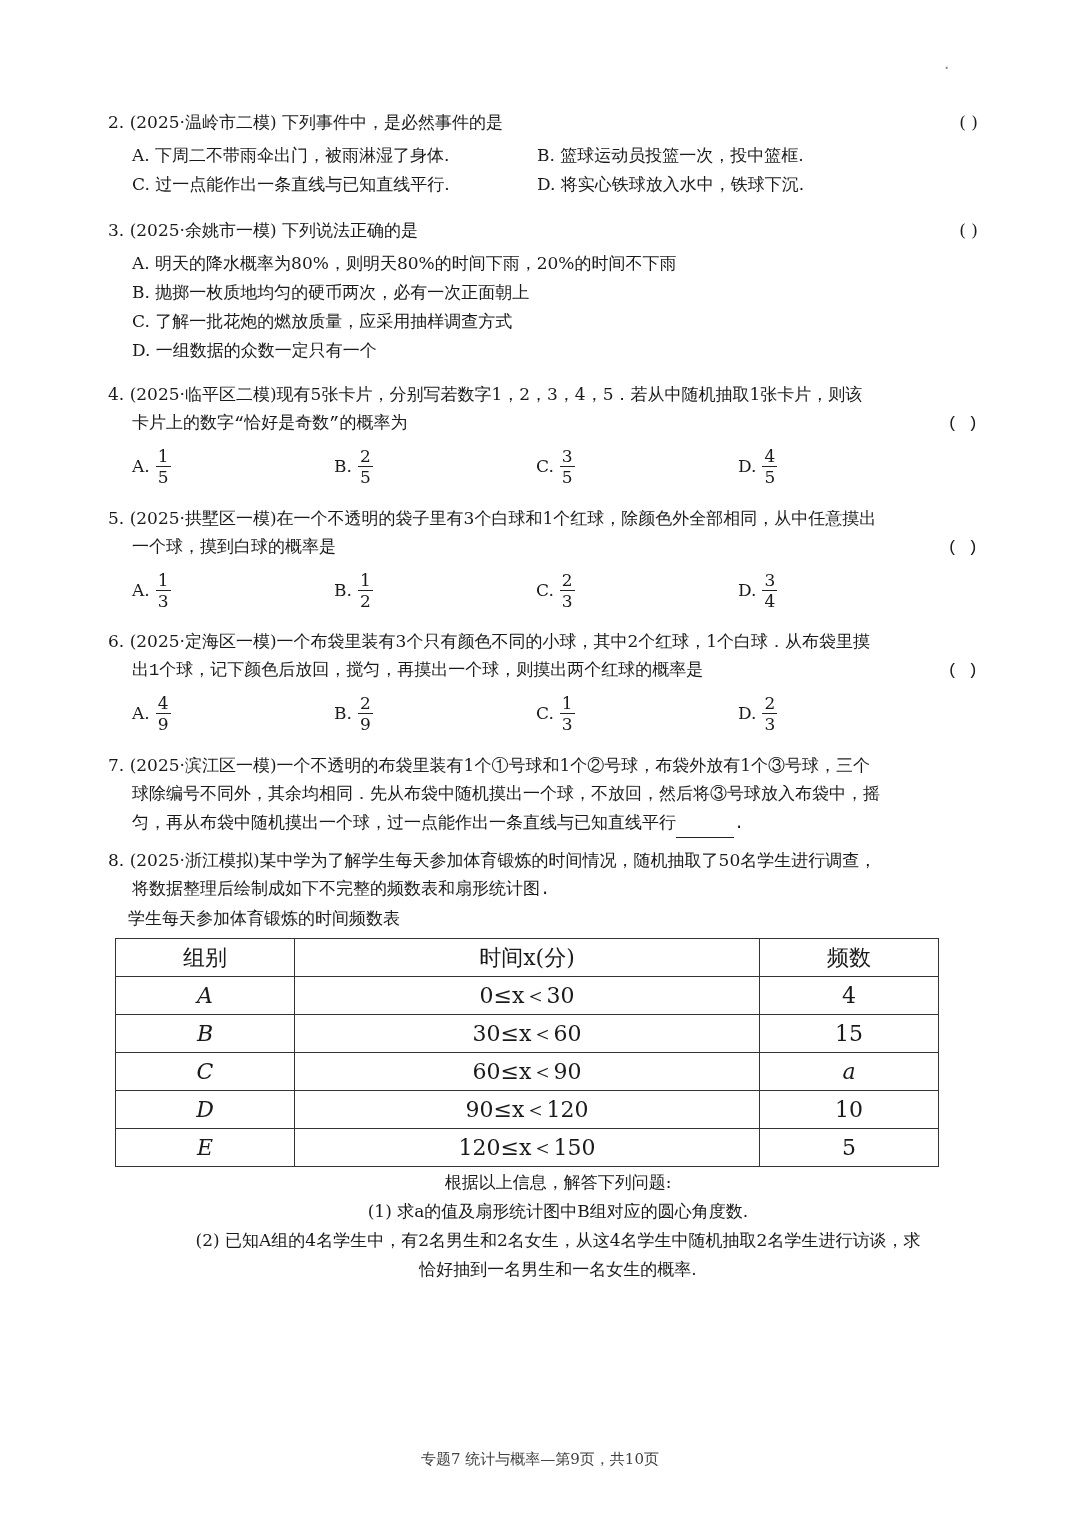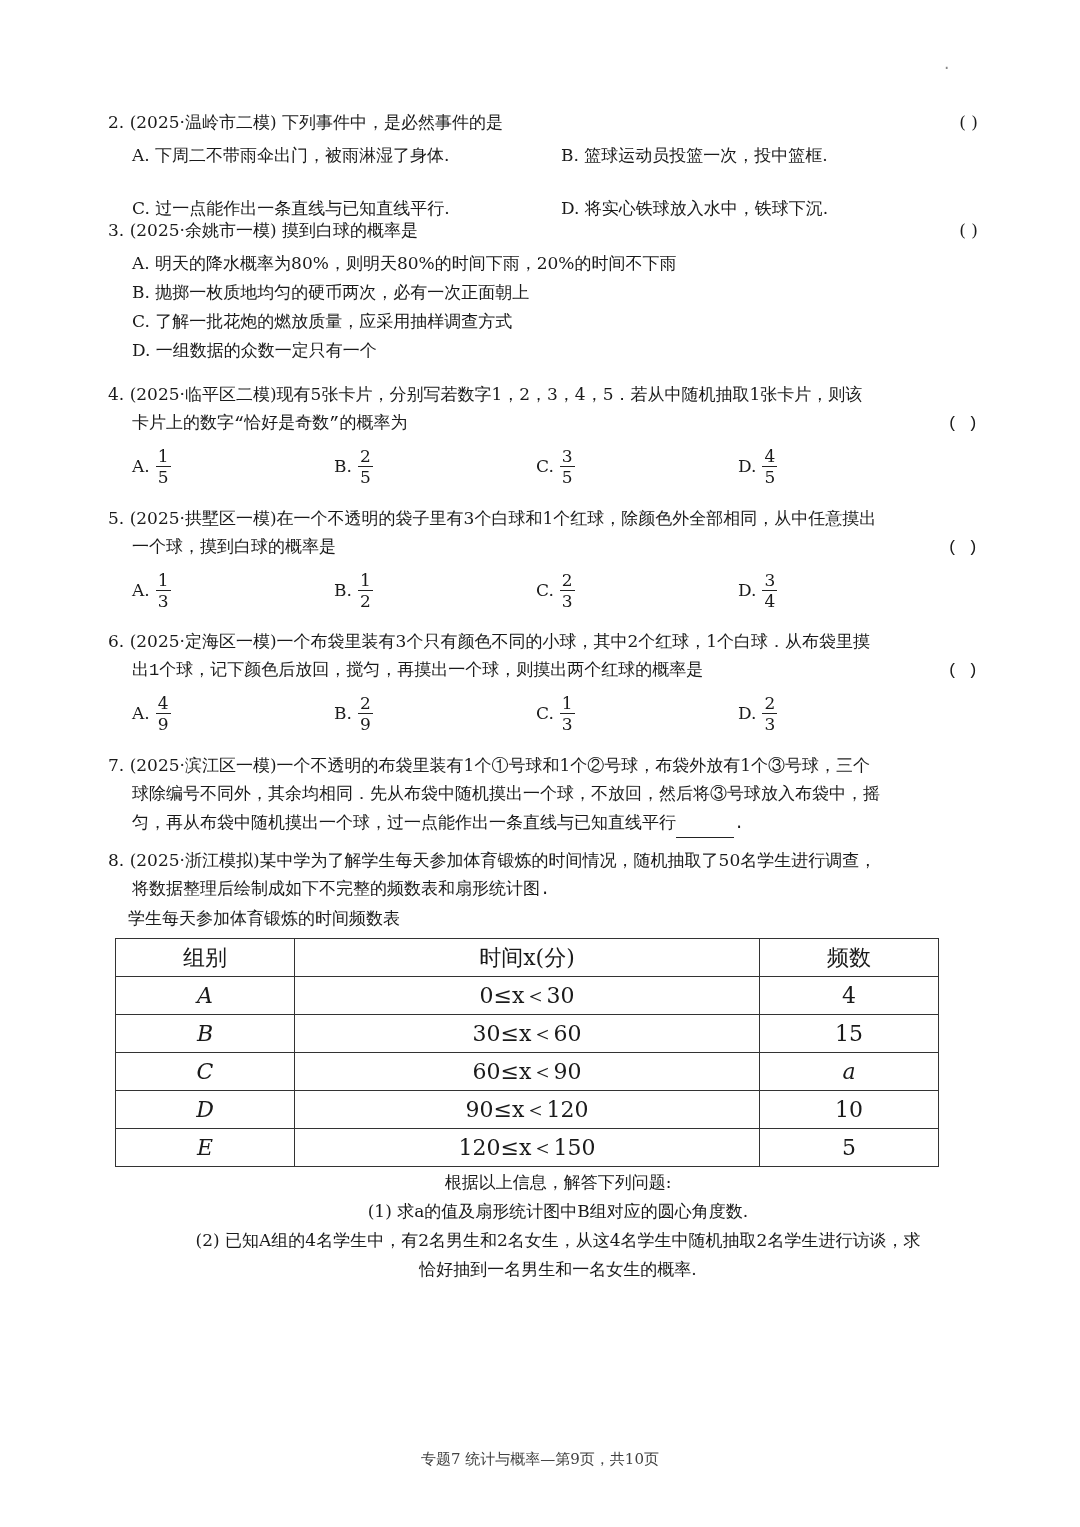--- a/index.html
+++ b/index.html
@@ -37,33 +37,33 @@
   <span class="dot">·</span>
 </div>
 
 <div class="q" style="top:108px;">
   <div class="stem">
     <span>2.</span>
     <span>(2025·温岭市二模)</span>
     <span>下列事件中，是必然事件的是</span>
     <span class="bracket">(      )</span>
   </div>
-  <div class="opts2" style="margin-top:4px;gap:24px;">
+  <div class="opts2" style="margin-top:4px;">
     <div><span>A.</span> <span>下周二不带雨伞出门，被雨淋湿了身体.</span></div>
     <div><span>B.</span> <span>篮球运动员投篮一次，投中篮框.</span></div>
     <div><span>C.</span> <span>过一点能作出一条直线与已知直线平行.</span></div>
     <div><span>D.</span> <span>将实心铁球放入水中，铁球下沉.</span></div>
   </div>
 </div>
 
 <div class="q" style="top:216px;">
   <div class="stem">
     <span>3.</span>
     <span>(2025·余姚市一模)</span>
-    <span>摸到白球的概率是</span>
+    <span>下列说法正确的是</span>
     <span class="bracket">(      )</span>
   </div>
   <div class="opts1" style="margin-top:4px;">
     <div><span>A.</span> <span>明天的降水概率为80%，则明天80%的时间下雨，20%的时间不下雨</span></div>
     <div><span>B.</span> <span>抛掷一枚质地均匀的硬币两次，必有一次正面朝上</span></div>
     <div><span>C.</span> <span>了解一批花炮的燃放质量，应采用抽样调查方式</span></div>
     <div><span>D.</span> <span>一组数据的众数一定只有一个</span></div>
   </div>
 </div>
 

